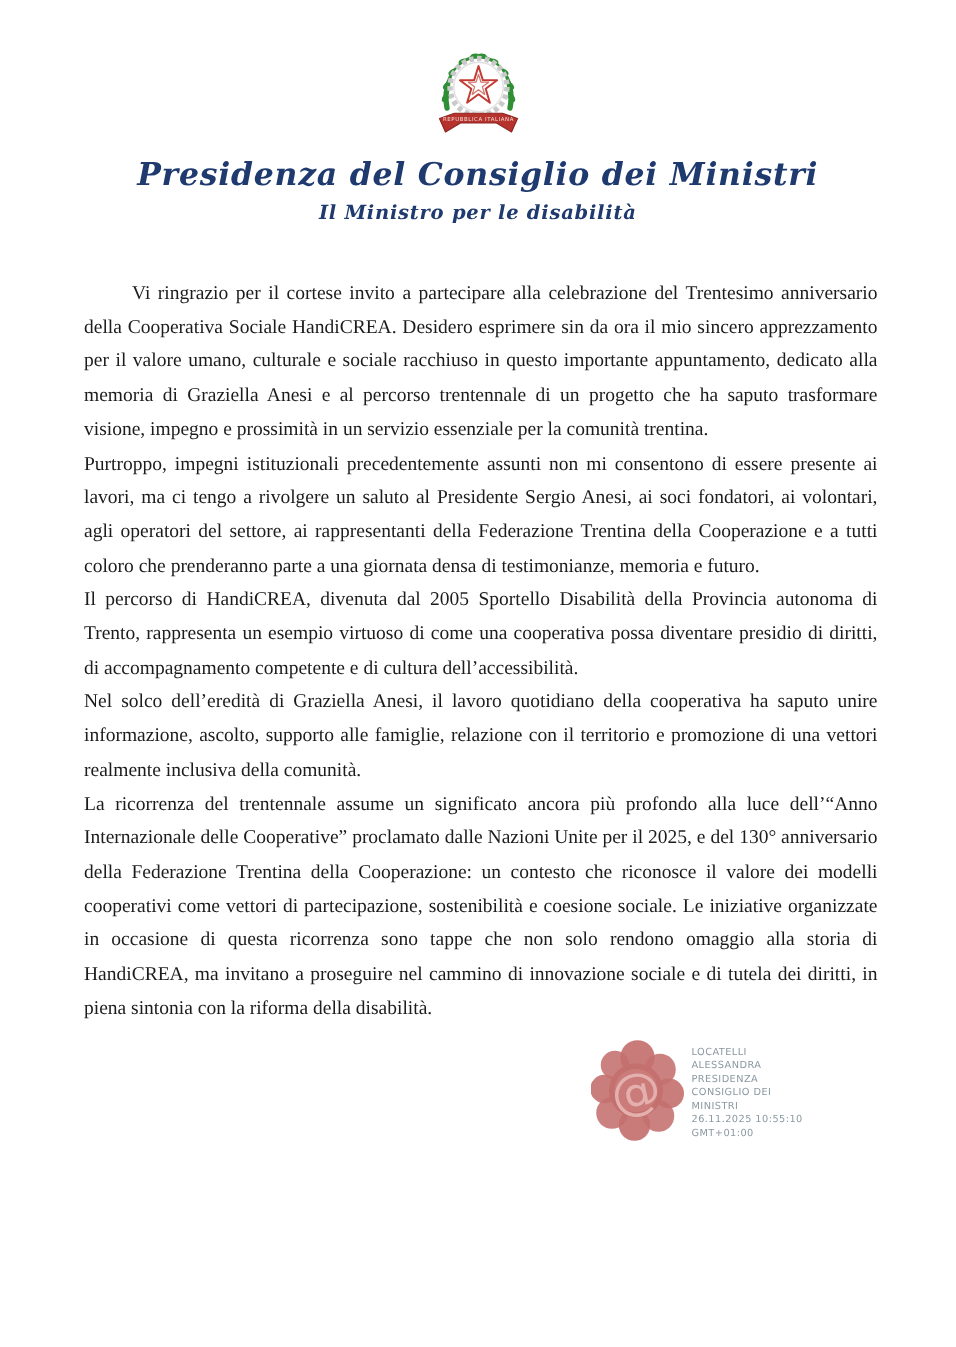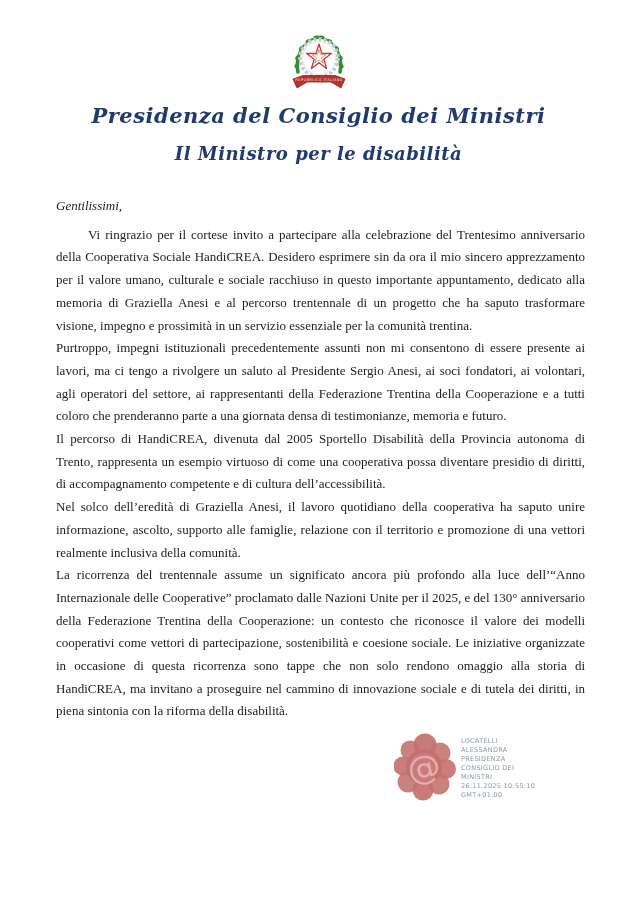--- a/index.html
+++ b/index.html
@@ -17,21 +17,21 @@
   .letterhead { text-align: center; padding-top: 32px; }
   .emblem { display: block; margin: 0 auto 7px auto; }
   .script {
     color: #1f3a6e;
     font-family: "DejaVu Serif", serif;
     font-style: italic;
     font-weight: bold;
     letter-spacing: 0.5px;
   }
   .script.line1 { font-size: 21px; line-height: 25px; }
-  .script.line2 { font-size: 18px; line-height: 23px; margin-top: 14px; }
+  .script.line2 { font-size: 13px; line-height: 23px; margin-top: 3px; }
 
   
   .letter-body {
     margin: 30px 52px 0 56px;
     font-size: 13px;
     line-height: 22.7px;
     text-align: justify;
   }
   .letter-body p { margin: 0; }
   .salutation { font-style: italic; margin-bottom: 6px !important; text-align: left; }
@@ -88,21 +88,20 @@
 
       <path d="M11,47 L21,43.5 L53,43.5 L63,47 L59,56 L49,50 L25,50 L15,56 Z" fill="#b5332c" stroke="#8e2622" stroke-width="0.8" stroke-linejoin="round"></path>
       <text x="37" y="48.6" text-anchor="middle" font-size="3.6" font-family="DejaVu Sans, sans-serif" fill="#f2d9d7" letter-spacing="0.4">REPUBBLICA ITALIANA</text>
     </svg>
 
     <div class="script line1">Presidenza del Consiglio dei Ministri</div>
     <div class="script line2">Il Ministro per le disabilità</div>
   </header>
 
   <main class="letter-body">
-    <p class="salutation">Gentilissimi,</p>
     <p class="para indent">Vi ringrazio per il cortese invito a partecipare alla celebrazione del Trentesimo anniversario della Cooperativa Sociale HandiCREA. Desidero esprimere sin da ora il mio sincero apprezzamento per il valore umano, culturale e sociale racchiuso in questo importante appuntamento, dedicato alla memoria di Graziella Anesi e al percorso trentennale di un progetto che ha saputo trasformare visione, impegno e prossimità in un servizio essenziale per la comunità trentina.</p>
     <p class="para">Purtroppo, impegni istituzionali precedentemente assunti non mi consentono di essere presente ai lavori, ma ci tengo a rivolgere un saluto al Presidente Sergio Anesi, ai soci fondatori, ai volontari, agli operatori del settore, ai rappresentanti della Federazione Trentina della Cooperazione e a tutti coloro che prenderanno parte a una giornata densa di testimonianze, memoria e futuro.</p>
     <p class="para">Il percorso di HandiCREA, divenuta dal 2005 Sportello Disabilità della Provincia autonoma di Trento, rappresenta un esempio virtuoso di come una cooperativa possa diventare presidio di diritti, di accompagnamento competente e di cultura dell’accessibilità.</p>
     <p class="para">Nel solco dell’eredità di Graziella Anesi, il lavoro quotidiano della cooperativa ha saputo unire informazione, ascolto, supporto alle famiglie, relazione con il territorio e promozione di una vettori realmente inclusiva della comunità.</p>
     <p class="para">La ricorrenza del trentennale assume un significato ancora più profondo alla luce dell’“Anno Internazionale delle Cooperative” proclamato dalle Nazioni Unite per il 2025, e del 130° anniversario della Federazione Trentina della Cooperazione: un contesto che riconosce il valore dei modelli cooperativi come vettori di partecipazione, sostenibilità e coesione sociale. Le iniziative organizzate in occasione di questa ricorrenza sono tappe che non solo rendono omaggio alla storia di HandiCREA, ma invitano a proseguire nel cammino di innovazione sociale e di tutela dei diritti, in piena sintonia con la riforma della disabilità.</p>
   </main>
 
   <div class="signature">
 
     <div class="stamp">

